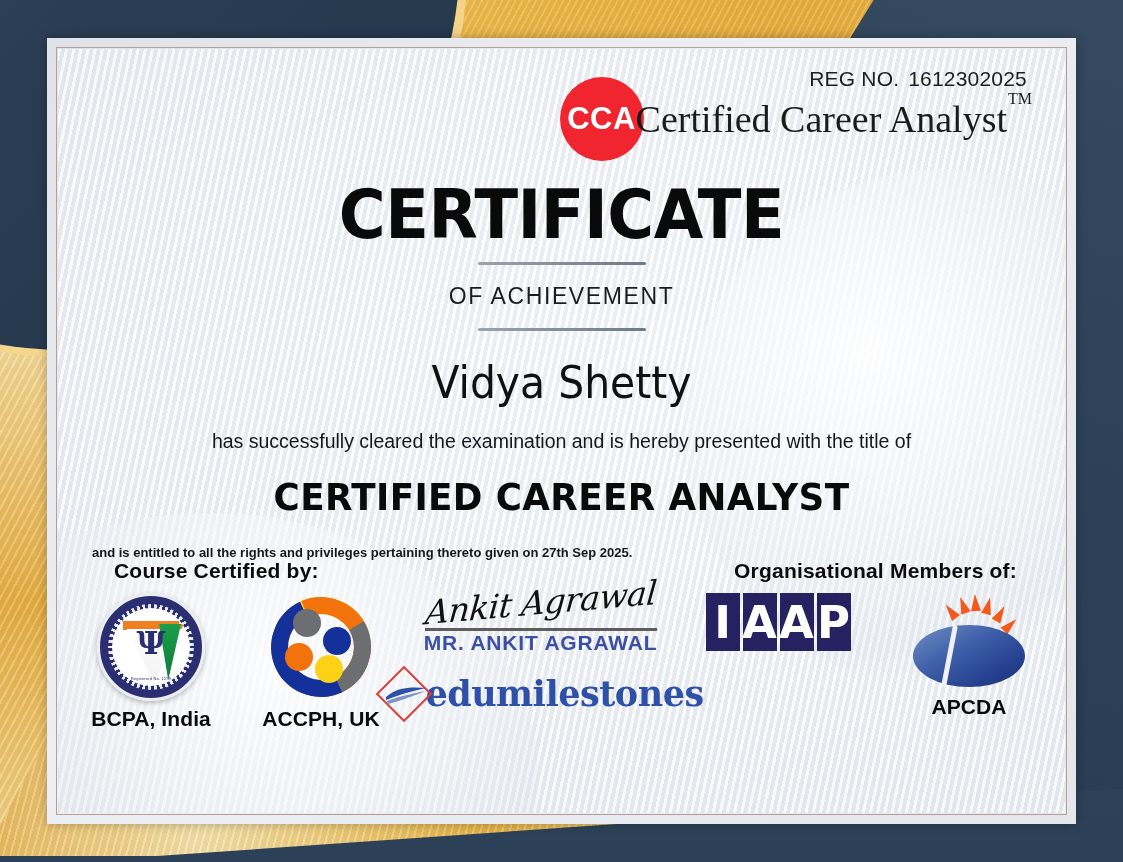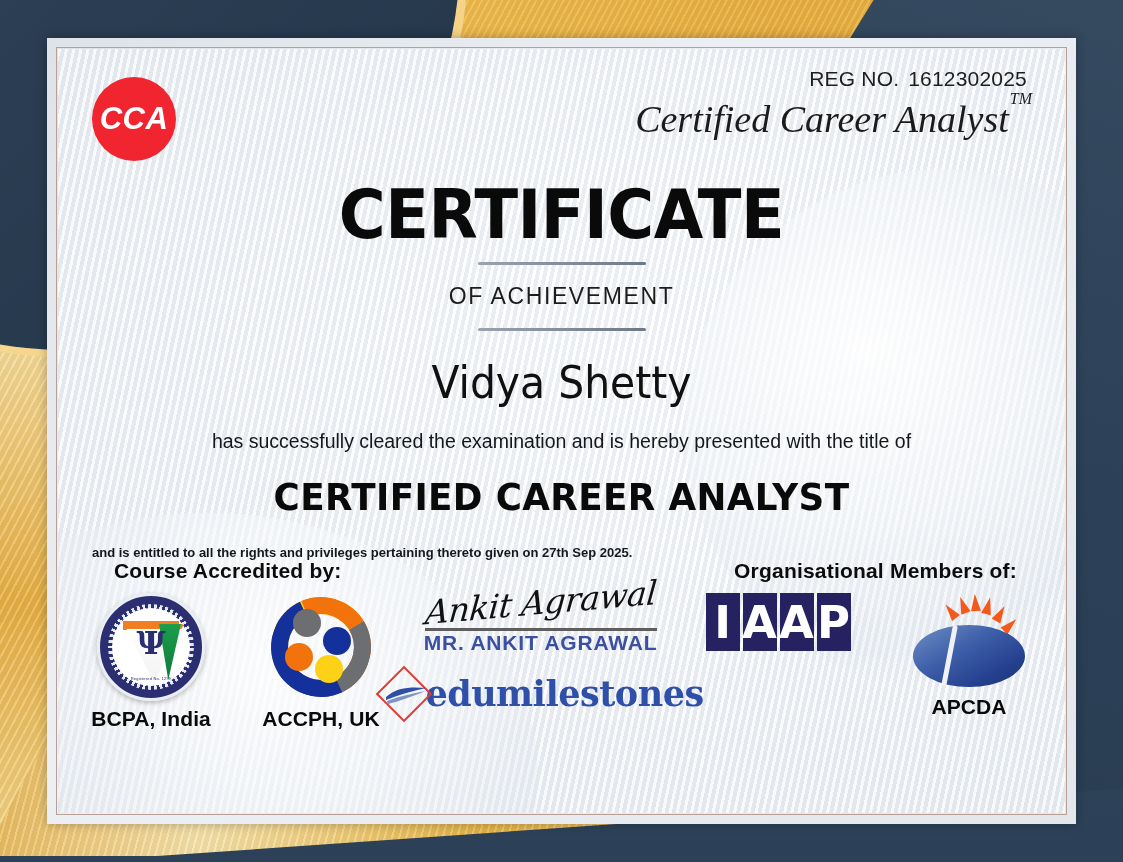--- a/index.html
+++ b/index.html
@@ -153,23 +153,22 @@
     letter-spacing: 0.2px;
     margin-top: 2px;
     margin-right: 4px;
     white-space: nowrap;
   }
   .reg-line .reg-num { margin-left: 9px; }
 
   .brand-row {
     display: flex;
     align-items: center;
-    justify-content: space-between;
+    justify-content: flex-end;
     margin-top: -14px;
-    font-style: italic;
   }
   .cca-badge {
     width: 84px; height: 84px;
     border-radius: 50%;
     background: #f0252f;
     color: #ffffff;
     font-weight: bold;
     font-size: 31px;
     letter-spacing: 0.5px;
     display: flex;
@@ -518,21 +517,21 @@
         </div>
 
         <div class="recipient">Vidya Shetty</div>
         <div class="line-1">has successfully cleared the examination and is hereby presented with the title of</div>
         <div class="award-title">CERTIFIED CAREER ANALYST</div>
         <div class="line-2">and is entitled to all the rights and privileges pertaining thereto given on 27th Sep 2025.</div>
 
         <div class="footer">
 
           <div class="footer-heads">
-            <div class="foot-head left">Course Accredited by:</div>
+            <div class="foot-head left">Course Certified by:</div>
             <div class="foot-head right">Organisational Members of:</div>
           </div>
 
           <div class="footer-body">
 
             <div class="logo-group">
 
               <div class="logo-cell">
                 <div class="seal">
                   <div class="seal-ring"></div>

